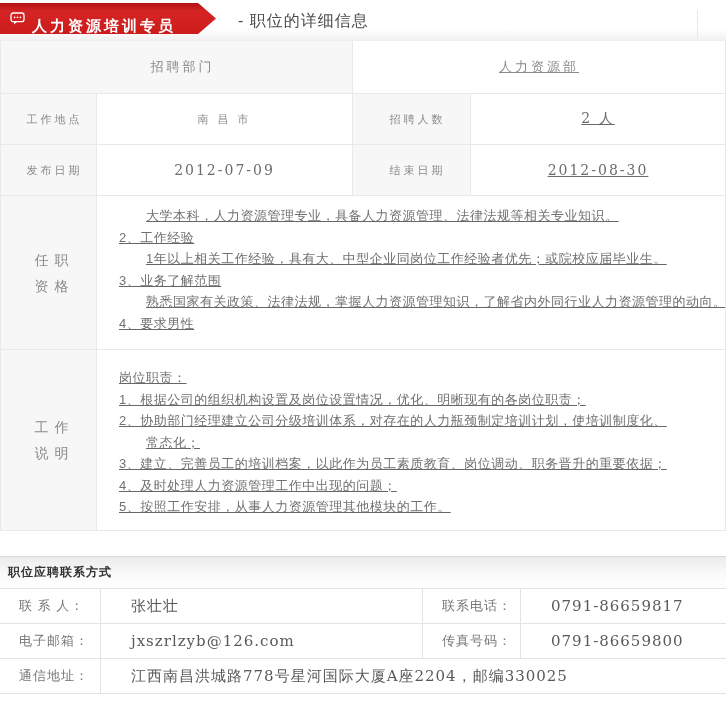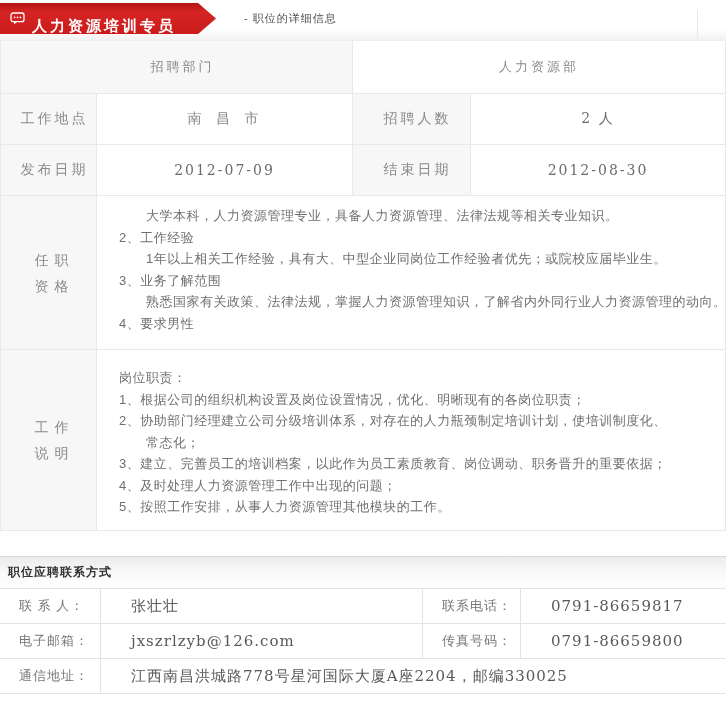--- a/index.html
+++ b/index.html
@@ -23,22 +23,22 @@
     clip-path: polygon(0 0, 91.7% 0, 100% 50%, 91.7% 100%, 0 100%);
     display: flex; align-items: center;
     padding-left: 10px;
   }
   .ribbon-title {
     color: #ffffff; font-size: 15px; font-weight: bold;
     letter-spacing: 3px; margin-left: 7px; white-space: nowrap; margin-top: 16px;
   }
   .bubble-icon { flex: 0 0 auto; display: block; }
   .header-subtitle {
-    position: absolute; left: 244px; top: 11px;
-    font-size: 11px; color: #4c4c4c; letter-spacing: 1px;
+    position: absolute; left: 238px; top: 11px;
+    font-size: 16px; color: #4c4c4c; letter-spacing: 1px;
   }
   .top-right-divider {
     position: absolute; left: 697px; top: 10px;
     width: 1px; height: 28px; background: #e7e7e7;
   }
 
   
   .job-table {
     width: 726px;
     display: grid;
@@ -47,25 +47,25 @@
     border: 1px solid #e9e9e9;
     border-top: 1px solid #eeeeee;
   }
   .cell {
     border-right: 1px solid #e9e9e9;
     border-bottom: 1px solid #e9e9e9;
     display: flex; align-items: center; justify-content: center;
     font-size: 13px; color: #666666;
     background: #ffffff;
   }
-  .cell.last-col { border-right: none; }
+  .cell.last-col { border-right: none; text-decoration: underline; }
   .cell.last-row { border-bottom: none; }
   .cell.label-bg { background: #f7f7f7; padding-left: 12px; }
   .cell.hdr { letter-spacing: 3px; color: #8a8a8a; font-size: 13px; }
-  .cell.lbl { letter-spacing: 3px; color: #8a8a8a; font-size: 14px; font-family: Liberation Mono, monospace; }
+  .cell.lbl { letter-spacing: 3px; color: #8a8a8a; font-size: 11px; }
   .span2 { grid-column: span 2; }
   .span3 { grid-column: 2 / 5; }
   .serif-val {
     font-family: "DejaVu Serif", "Liberation Serif", serif;
     font-size: 14px; letter-spacing: 2px; color: #6b6b6b;
   }
   .vlabel-wrap {
     width: 42px; text-align: center;
     letter-spacing: 6px; line-height: 26px;
     font-size: 14px; color: #8a8a8a;

